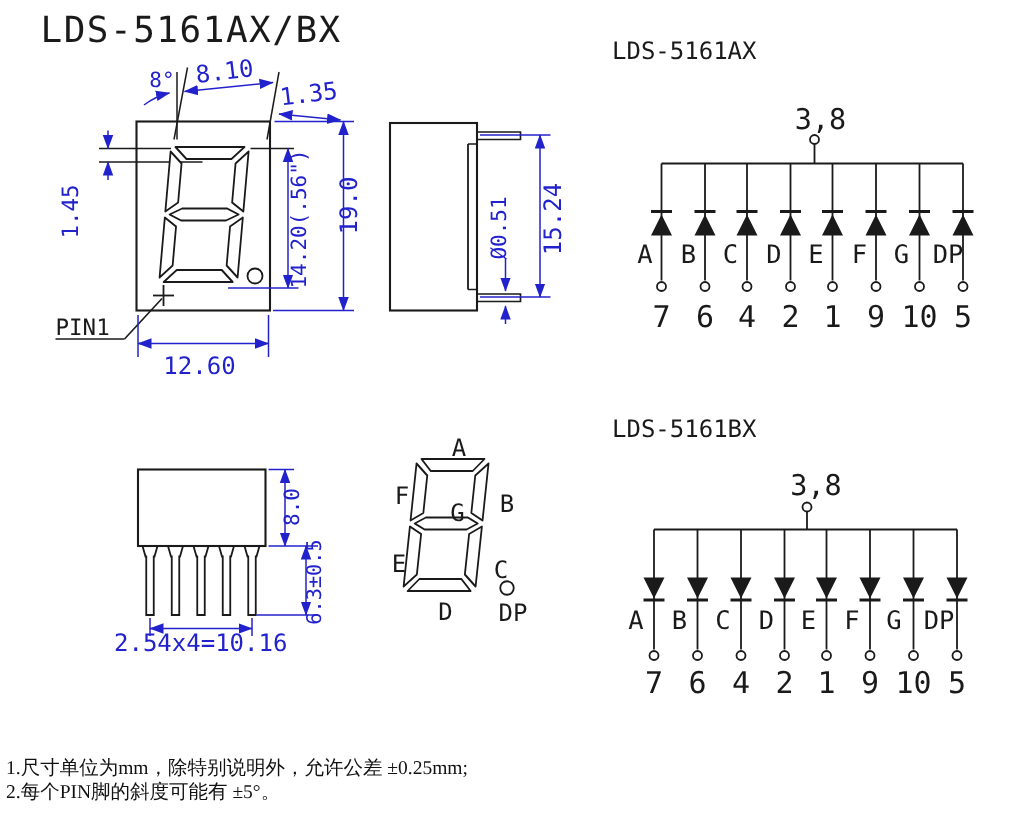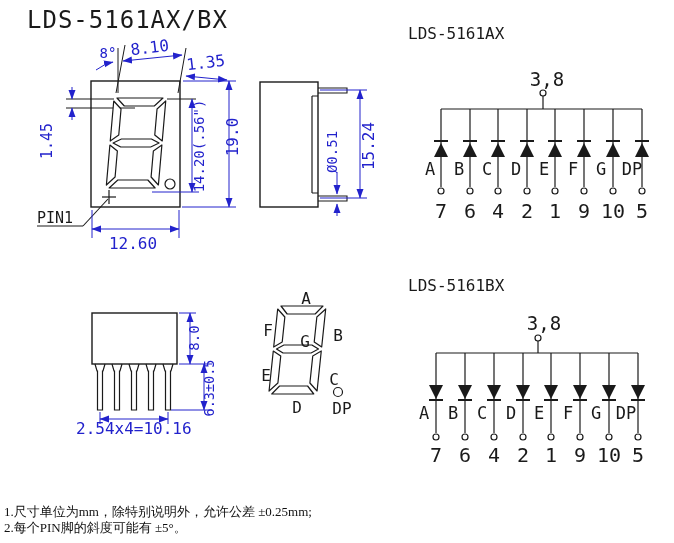--- a/index.html
+++ b/index.html
@@ -1,17 +1,17 @@
 <!DOCTYPE html>
 <html><head>
 <meta charset="utf-8">
 <style>
   html,body{margin:0;padding:0;background:#fff;}
   #canvas{position:relative;width:674px;height:543px;background:#ffffff;overflow:hidden;
-          font-family:"DejaVu Sans Mono",monospace;}
+          font-family:"DejaVu Sans Mono",monospace;border-radius:19px;}
   svg text{font-family:"DejaVu Sans Mono",monospace;}
   svg .note{font-family:"Liberation Serif",serif;}
 </style>
 </head>
 <body>
 
 <div id="canvas">
 <svg width="674" height="543" viewBox="0 0 674 543">
   <defs>
     <marker id="arr" viewBox="0 0 10 10" refX="9" refY="5" markerWidth="10" markerHeight="10" orient="auto-start-reverse">

